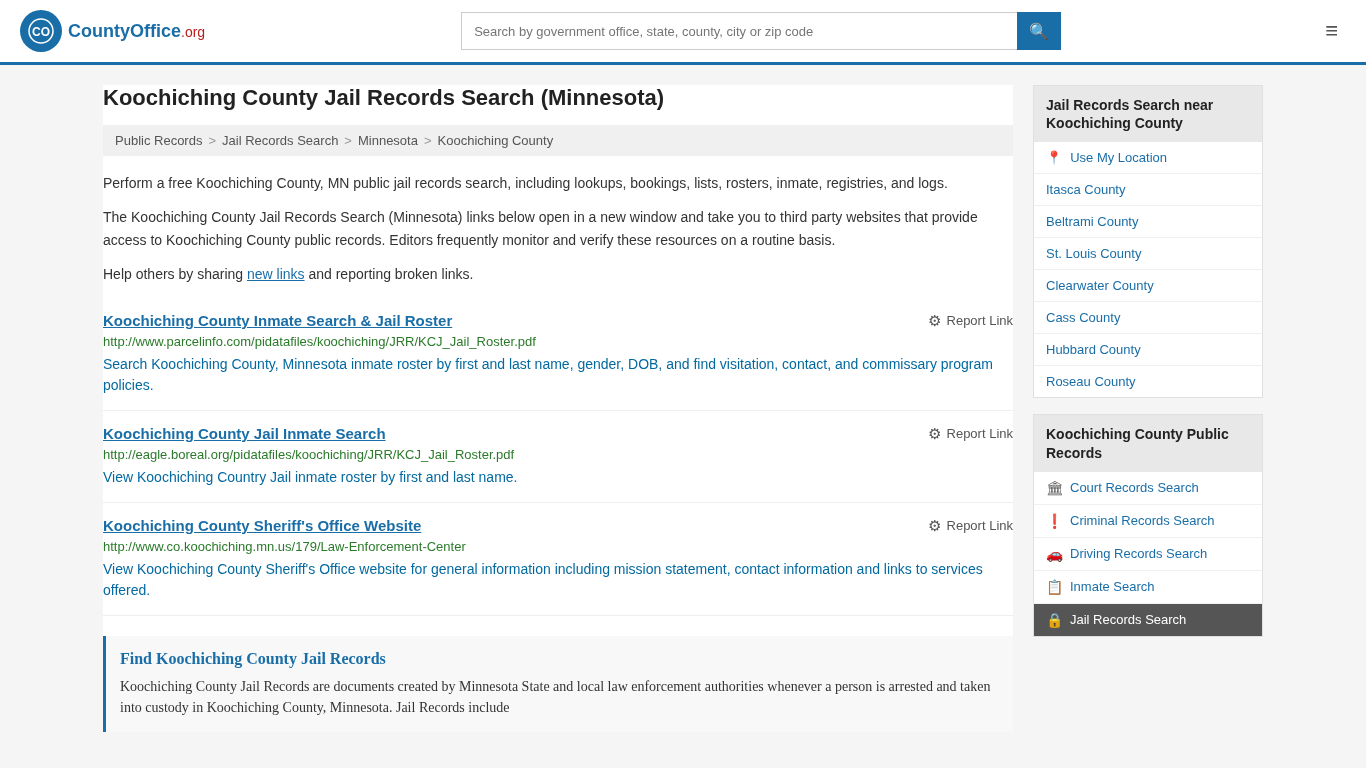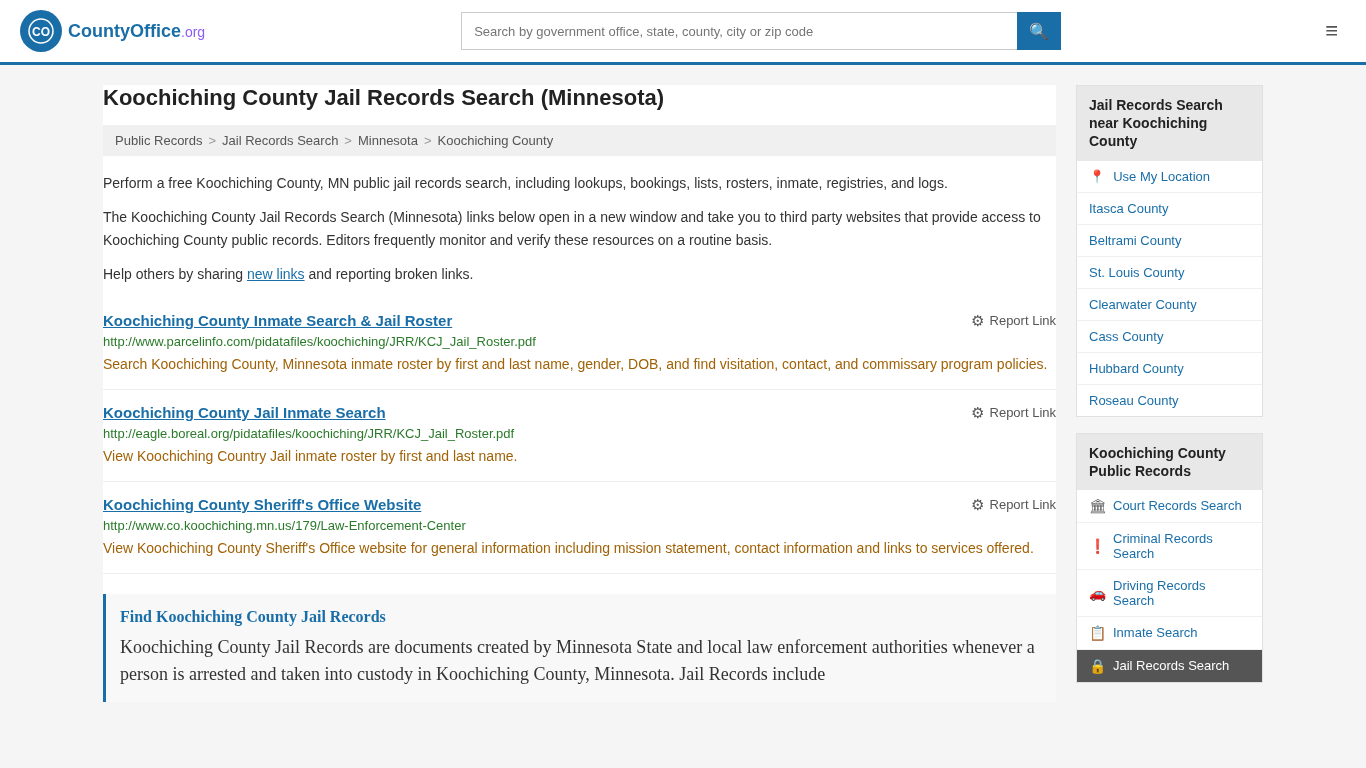--- a/index.html
+++ b/index.html
@@ -160,47 +160,47 @@
     .report-icon {
       font-size: 15px;
     }
     .result-url {
       color: #2a7a2a;
       font-size: 13px;
       margin-bottom: 5px;
     }
     .result-desc {
       font-size: 14px;
-      color: #a16207;
+      color: #0369a1;
       line-height: 1.5;
     }
 
     
     .find-section {
       margin-top: 20px;
       padding: 14px;
       background: #f8f8f8;
       border-left: 3px solid #1a6ea8;
       font-family: Liberation Serif, serif;
     }
     .find-title {
       font-size: 16px;
       font-weight: bold;
       color: #1a6ea8;
       margin-bottom: 8px;
     }
     .find-desc {
-      font-size: 18px;
+      font-size: 14px;
       color: #333;
       line-height: 1.5;
     }
 
     
     .sidebar {
-      width: 187px;
+      width: 230px;
       flex-shrink: 0;
     }
 
     .sidebar-section {
       background: #fff;
       margin-bottom: 16px;
       border: 1px solid #e0e0e0;
     }
     .sidebar-header {
       background: #e8e8e8;
@@ -273,21 +273,21 @@
 
 <header class="header">
   <div class="logo-area">
     <div class="logo-circle">
       <svg width="26" height="26" viewBox="0 0 26 26" fill="none">
         <circle cx="13" cy="13" r="12" stroke="white" stroke-width="1.5" fill="none"></circle>
         <text x="13" y="18" text-anchor="middle" fill="white" font-size="12" font-weight="bold">CO</text>
       </svg>
     </div>
     <div class="logo-text">
-      <span style="color:#1a6ea8;font-weight:bold;font-size:18px;">CountyOffice</span><span style="color:#8b5cf6;font-size:14px;font-weight:normal;">.org</span>
+      <span style="color:#1a6ea8;font-weight:bold;font-size:18px;">CountyOffice</span><span style="color:#b91c1c;font-size:14px;font-weight:normal;">.org</span>
     </div>
   </div>
 
   <div class="search-area">
     <input class="search-input" type="text" placeholder="Search by government office, state, county, city or zip code" style="">
     <button class="search-btn">
       <span>🔍</span>
     </button>
   </div>
 

